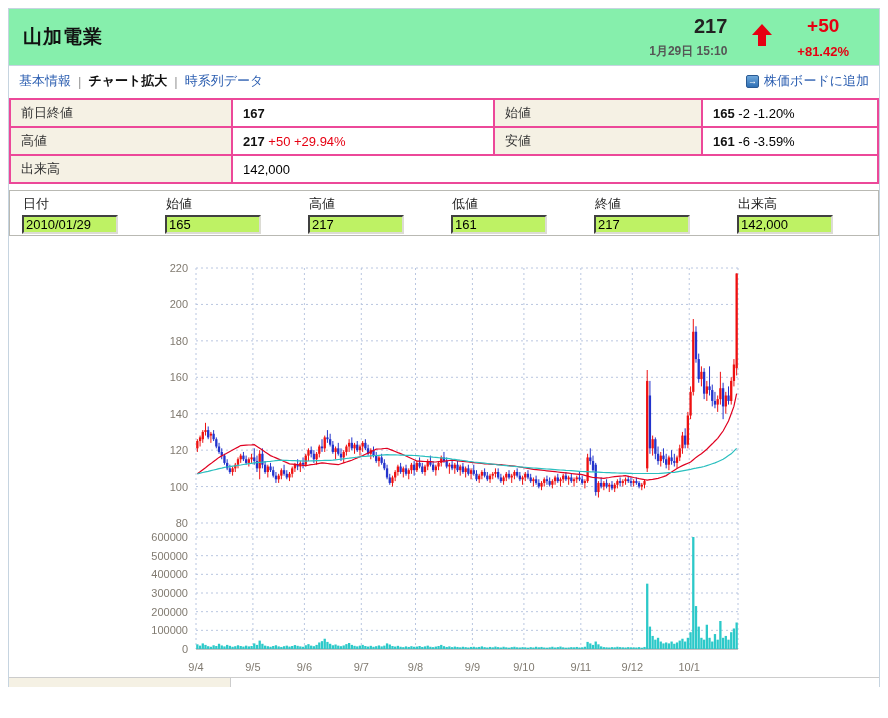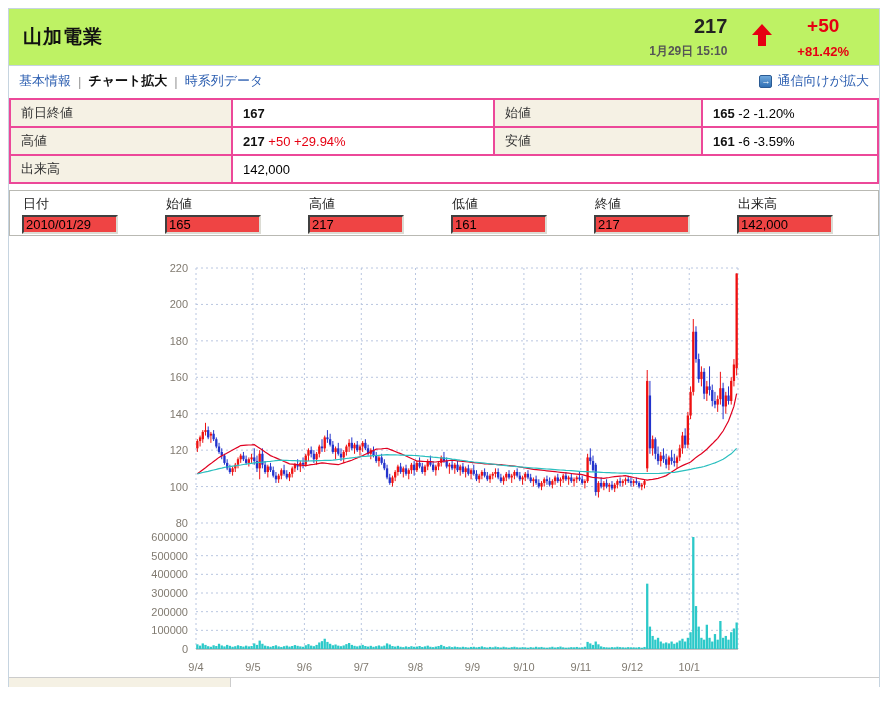--- a/index.html
+++ b/index.html
@@ -1,21 +1,21 @@
 <!DOCTYPE html>
 <html><head>
 <meta charset="utf-8">
 <style>
   * { box-sizing: border-box; margin: 0; padding: 0; }
   html,body { width: 888px; height: 718px; overflow: hidden; background: #fff;
     font-family: "Liberation Sans", "DejaVu Sans", sans-serif; }
   .container { margin: 8px 8px 0; border-left: 1px solid #c6d4e0; border-right: 1px solid #c6d4e0; }
 
   
-  .band { background:#bef264; border-top:1px solid #c6d4e0; border-bottom:1px solid #c6d4e0;
+  .band { background:#86efac; border-top:1px solid #c6d4e0; border-bottom:1px solid #c6d4e0;
           height:58px; display:flex; align-items:center; padding:0 14px; }
   .band .t-left { flex:1; }
   .title { font-size:19px; font-weight:bold; color:#111; letter-spacing:1px; }
   .sub { margin-top:4px; font-size:12px; color:#333; font-weight:bold; }
   .sub .mkt { font-weight:bold; color:#444; margin-left:6px; }
   .sub a, .link { color:#2a5db0; text-decoration:none; cursor:pointer; }
   .sub .ind { margin-left:6px; font-weight:normal; }
   .t-right { display:flex; align-items:center; gap:18px; padding-right:16px; }
   .pcol { text-align:right; }
   .price { font-size:20px; color:#222; font-weight:bold; }
@@ -46,21 +46,21 @@
   .qtable td.v1 { width:262px; }
   .qtable b { color:#111; }
   .teal { color:#000000; }
   .red  { color:#e60012; }
 
   
   .strip { border:1px solid #b9b9b3; margin-top:6px; padding:4px 0 6px; position:relative; height:46px; }
   .scol { position:absolute; top:4px; width:130px; }
   .scol .slabel { font-size:13px; color:#222; margin-left:1px; }
   .scol input { margin-top:2px; width:96px; height:19px; font-size:13px; padding:0 2px;
-    border:2px solid; border-color:#404040 #dcdcd4 #dcdcd4 #404040; background:#ef4444;
+    border:2px solid; border-color:#404040 #dcdcd4 #dcdcd4 #404040; background:#bef264;
     font-family:"Liberation Sans","DejaVu Sans",sans-serif; }
 
   
   .chart-wrap { position:relative; height:441px; background:#fff; }
   .legend { position:absolute; top:7px; right:44px; font-size:13px; white-space:nowrap; }
   .legend .l25 { color:#e60000; }
   .legend .l75 { color:#00a500; margin-left:6px; }
   .chart-wrap svg { position:absolute; left:0; top:0; }
 
   
@@ -96,21 +96,21 @@
 
   <div class="tabs">
     <a class="link">基本情報</a>
     <span class="sep">|</span>
     <span class="tab-current">チャート拡大</span>
     <span class="sep">|</span>
     <a class="link">時系列データ</a>
     <span class="spacer"></span>
     <span class="addboard">
       <span class="ab-icon">→</span>
-      <a class="link">通信向けが拡大</a>
+      <a class="link">株価ボードに追加</a>
     </span>
   </div>
 
   <table class="qtable">
     <tbody>
         <tr>
       <th>前日終値</th>
       <td class="v1"><b>167</b></td>
       <th class="c3">始値</th>
       <td><b>165</b><span class="teal"> -2 -1.20%</span></td>

